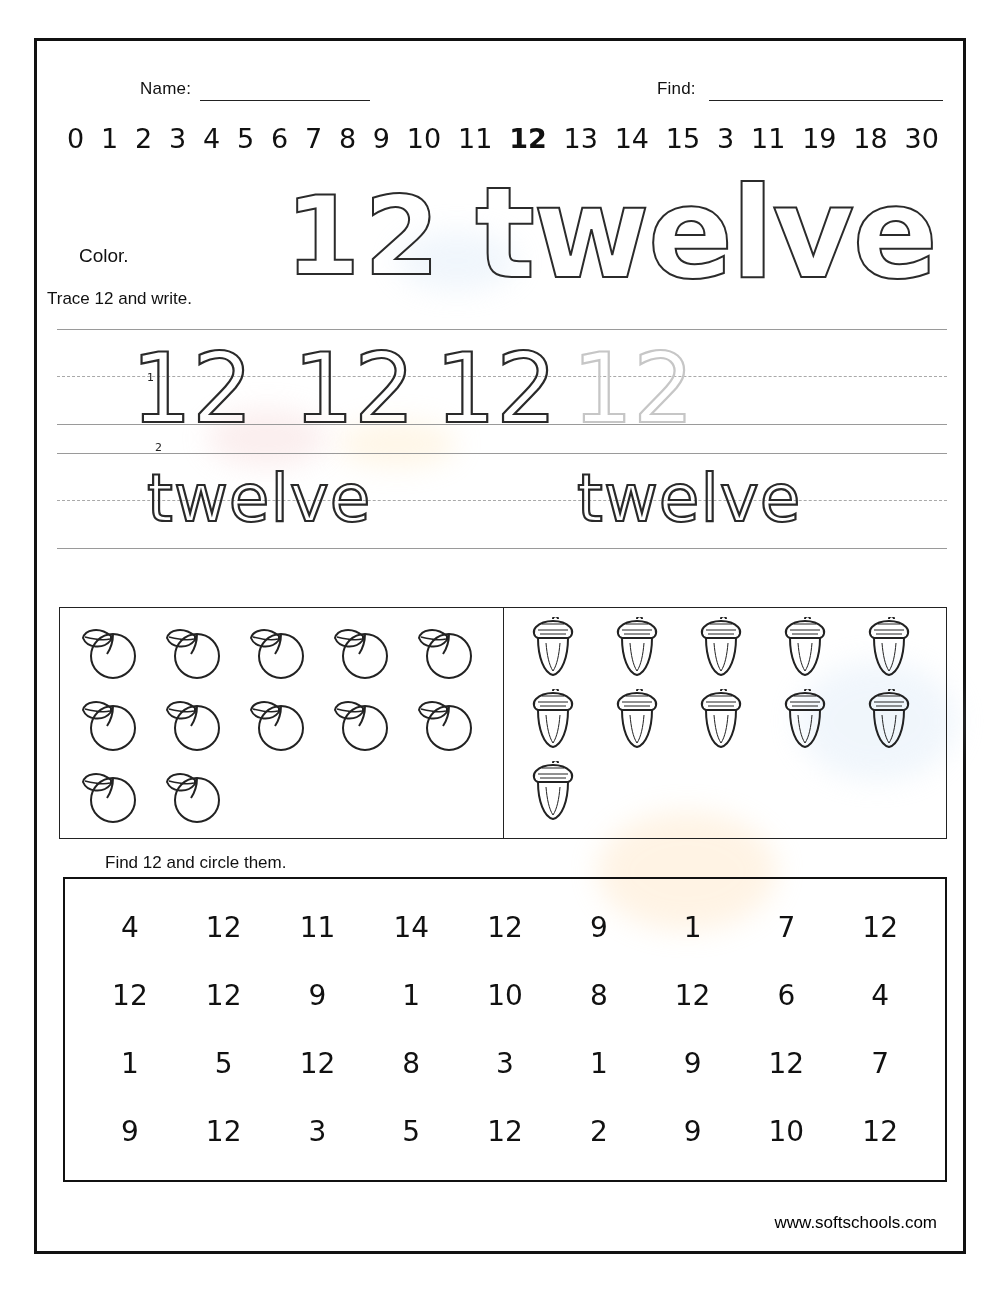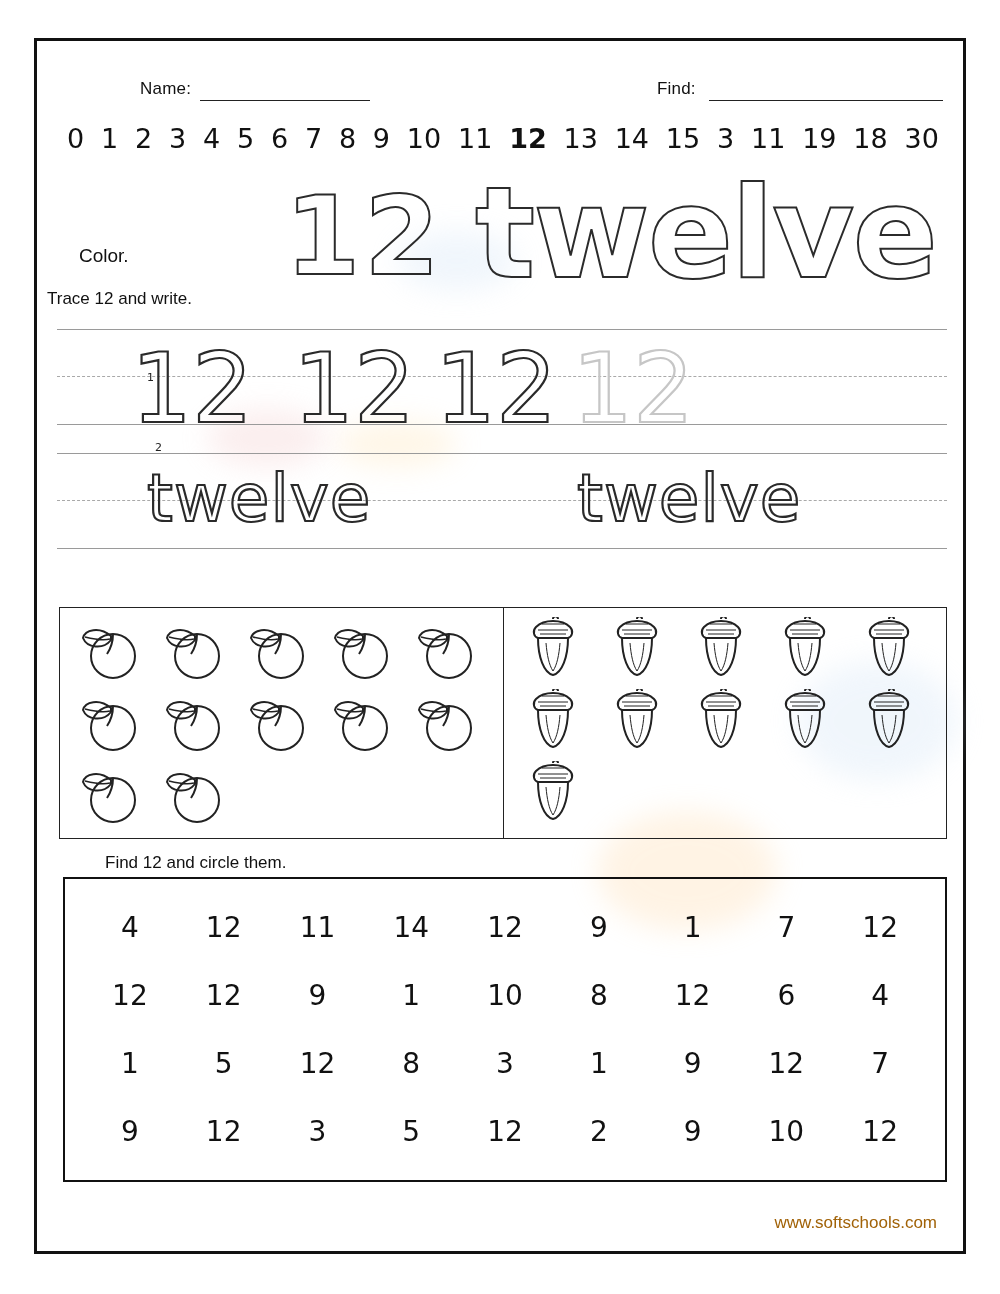--- a/index.html
+++ b/index.html
@@ -230,21 +230,21 @@
     font-family: "DejaVu Sans", sans-serif;
     color: #111;
   }
 
   
   .footer {
     position: absolute;
     right: 26px;
     bottom: 18px;
     font-size: 17px;
-    color: #a16207;
+    color: #000000;
   }
 
   
   .smudge {
     position: absolute;
     border-radius: 50%;
     filter: blur(14px);
     opacity: .30;
     pointer-events: none;
   }

